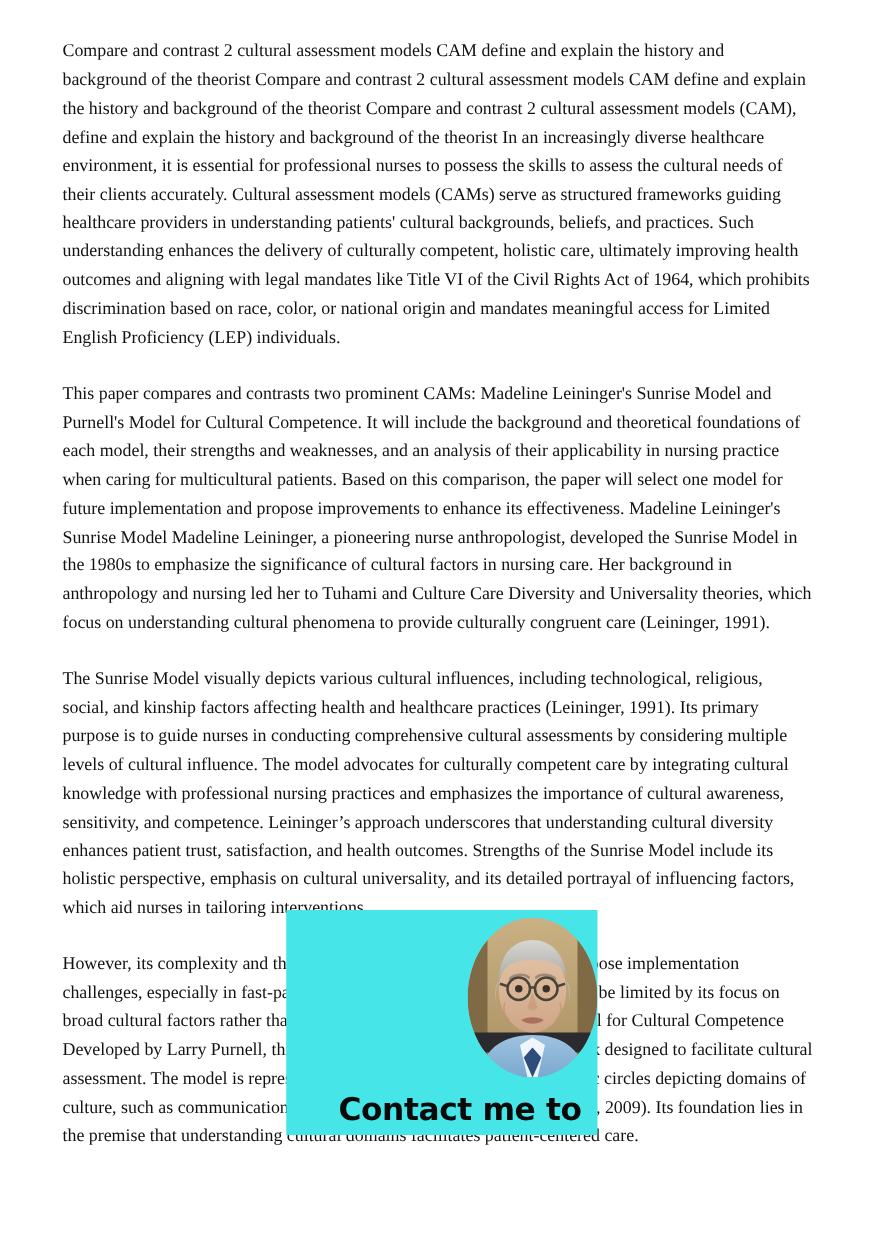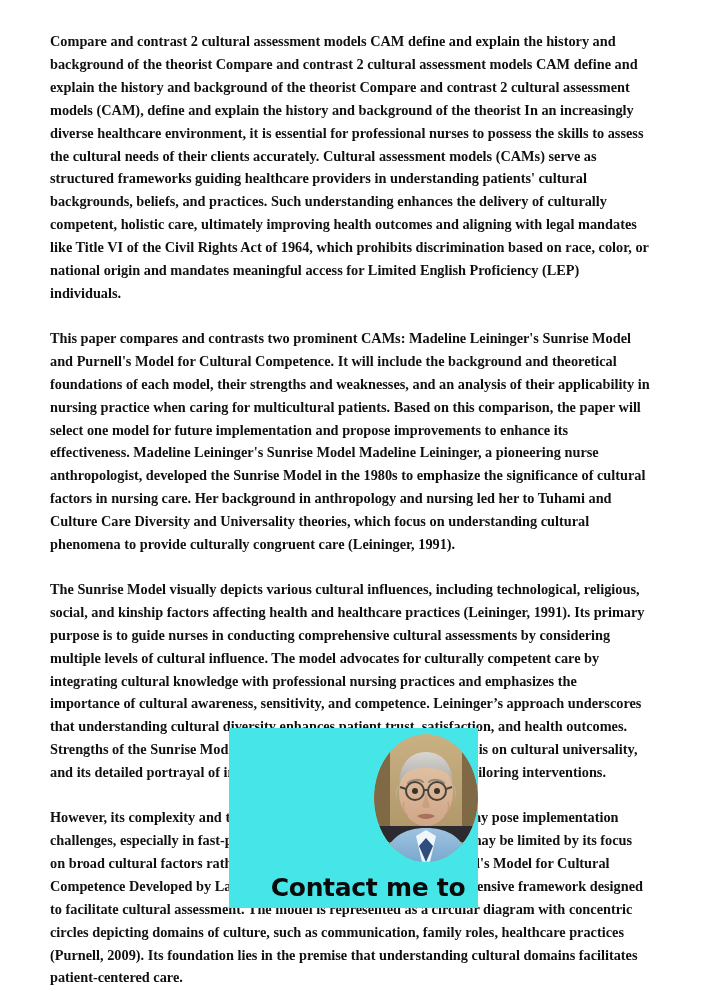--- a/index.html
+++ b/index.html
@@ -25,21 +25,20 @@
     width: 608px;
   }
   .para {
     font-family: "Liberation Serif", "DejaVu Serif", serif;
     font-size: 14.3px;
     line-height: 22.9px;
     color: #111111;
     text-align: left;
     margin: 0 8px 22px 0;
     white-space: pre-line;
-    font-weight: bold;
   }
   .para:last-child { margin-bottom: 0; }
 
   
   #promo-overlay {
     position: absolute;
     left: 229px;
     top: 728px;
     width: 249px;
     height: 180px;

